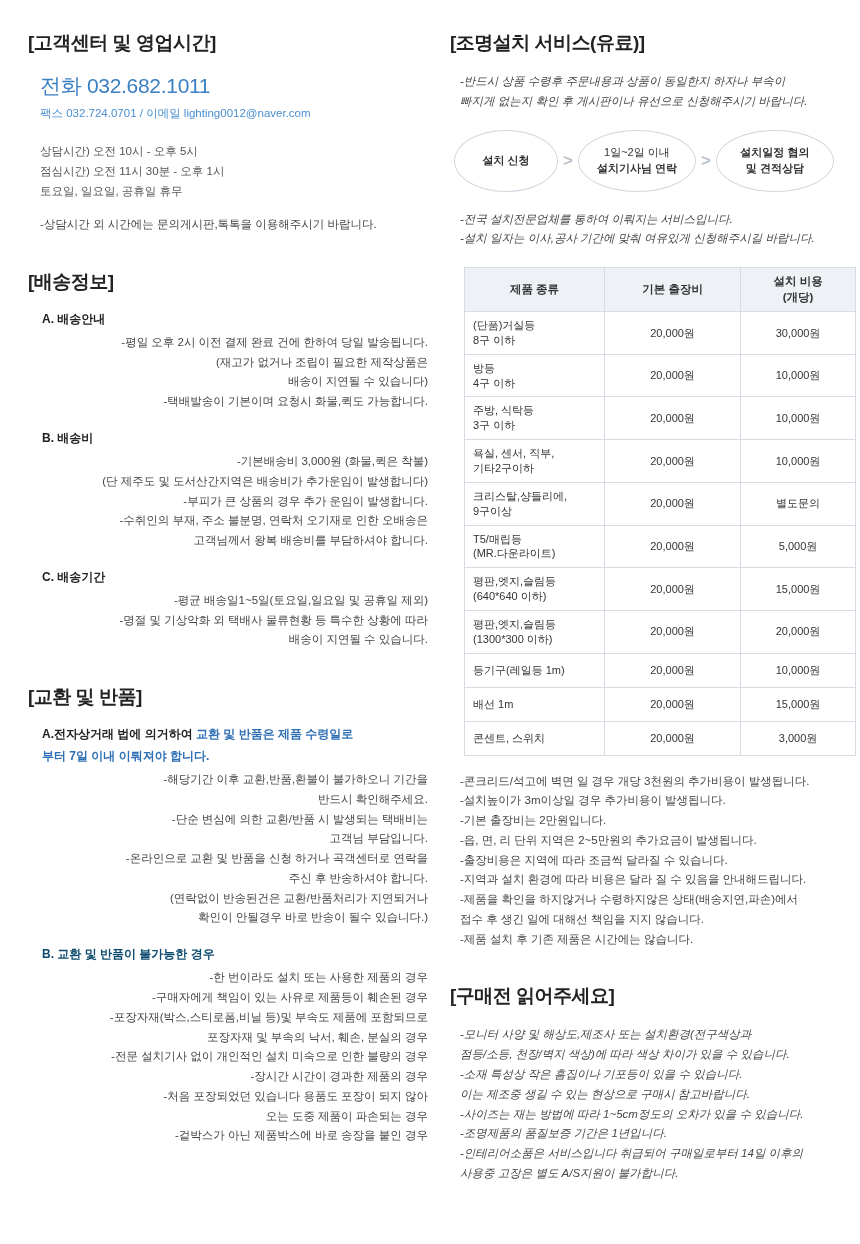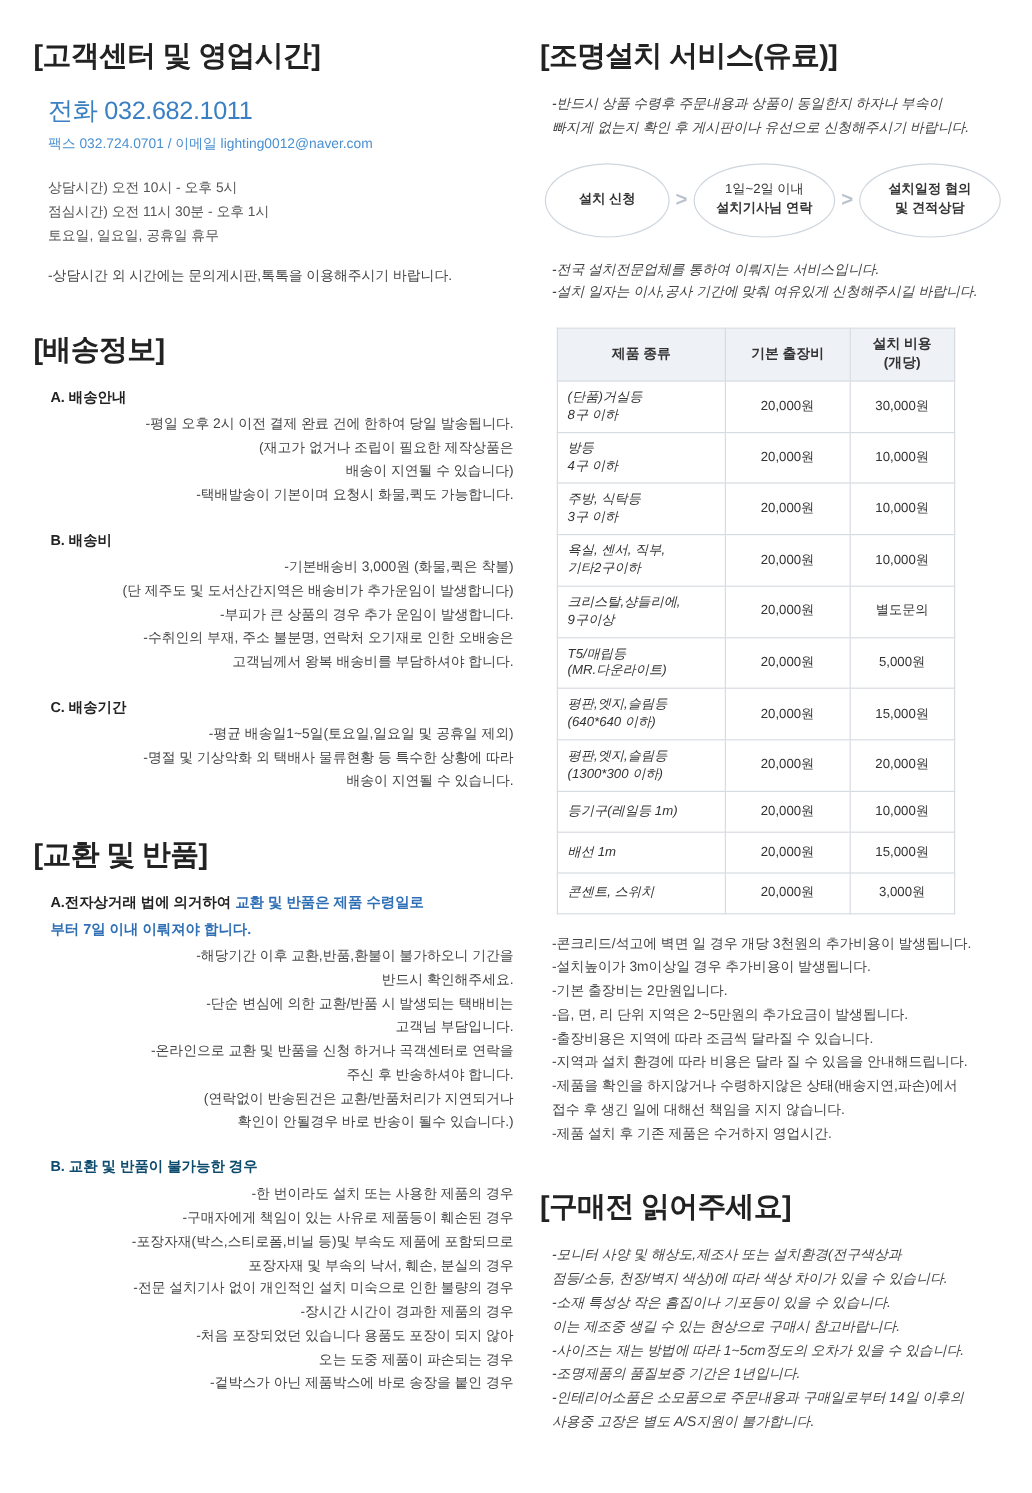--- a/index.html
+++ b/index.html
@@ -21,21 +21,21 @@
     display: flex;
     gap: 22px;
   }
   .col {
     width: 400px;
     flex: 0 0 400px;
   }
   .col.right { width: 386px; flex: 0 0 386px; }
 
   h2.section-title {
-    font-size: 24px;
+    font-size: 19px;
     font-weight: bold;
     color: #222222;
     margin: 0 0 16px 0;
     letter-spacing: -0.5px;
   }
   .block { margin-bottom: 34px; }
 
   .phone {
     font-size: 21px;
     color: #3a7fc1;
@@ -114,42 +114,41 @@
   .ellipse .b { font-weight: bold; }
   .chev {
     font-size: 17px;
     color: #b9c2cc;
     font-weight: bold;
     padding: 0 1px;
   }
 
   table.price {
     border-collapse: collapse;
-    width: 332px;
+    width: 392px;
     margin: 18px 0 16px 14px;
     font-size: 11px;
   }
   table.price th, table.price td {
     border: 1px solid #d7dce2;
     padding: 6px 6px;
     text-align: center;
     color: #333333;
     line-height: 1.35;
   }
   table.price thead th {
     background: #eef1f6;
     font-weight: bold;
     height: 44px;
     font-size: 11.5px;
   }
   table.price td.kind {
     text-align: left;
     padding-left: 8px;
     width: 140px;
-    font-style: italic;
   }
   table.price td { height: 34px; }
 
   .bottom-note {
     margin-left: 10px;
     color: #444444;
     font-size: 11.5px;
     line-height: 1.72;
     margin-top: 6px;
   }
@@ -363,32 +362,32 @@
 
       <div class="bottom-note">
         <div>-콘크리드/석고에 벽면 일 경우 개당 3천원의 추가비용이 발생됩니다.</div>
         <div>-설치높이가 3m이상일 경우 추가비용이 발생됩니다.</div>
         <div>-기본 출장비는 2만원입니다.</div>
         <div>-읍, 면, 리 단위 지역은 2~5만원의 추가요금이 발생됩니다.</div>
         <div>-출장비용은 지역에 따라 조금씩 달라질 수 있습니다.</div>
         <div>-지역과 설치 환경에 따라 비용은 달라 질 수 있음을 안내해드립니다.</div>
         <div>-제품을 확인을 하지않거나 수령하지않은 상태(배송지연,파손)에서</div>
         <div>접수 후 생긴 일에 대해선 책임을 지지 않습니다.</div>
-        <div>-제품 설치 후 기존 제품은 수거하지 영업시간.</div>
+        <div>-제품 설치 후 기존 제품은 시간에는 않습니다.</div>
       </div>
     </div>
 
     <div class="block">
       <h2 class="section-title">[구매전 읽어주세요]</h2>
       <div class="rnote">
         <div>-모니터 사양 및 해상도,제조사 또는 설치환경(전구색상과</div>
         <div>점등/소등, 천장/벽지 색상)에 따라 색상 차이가 있을 수 있습니다.</div>
         <div>-소재 특성상 작은 흠집이나 기포등이 있을 수 있습니다.</div>
         <div>이는 제조중 생길 수 있는 현상으로 구매시 참고바랍니다.</div>
         <div>-사이즈는 재는 방법에 따라 1~5cm정도의 오차가 있을 수 있습니다.</div>
         <div>-조명제품의 품질보증 기간은 1년입니다.</div>
-        <div>-인테리어소품은 소모품으로 주문내용과 구매일로부터 14일 이후의</div>
+        <div>-인테리어소품은 서비스입니다 취급되어 구매일로부터 14일 이후의</div>
         <div>사용중 고장은 별도 A/S지원이 불가합니다.</div>
       </div>
     </div>
 
   </div>
 </div>
 
 </body></html>

